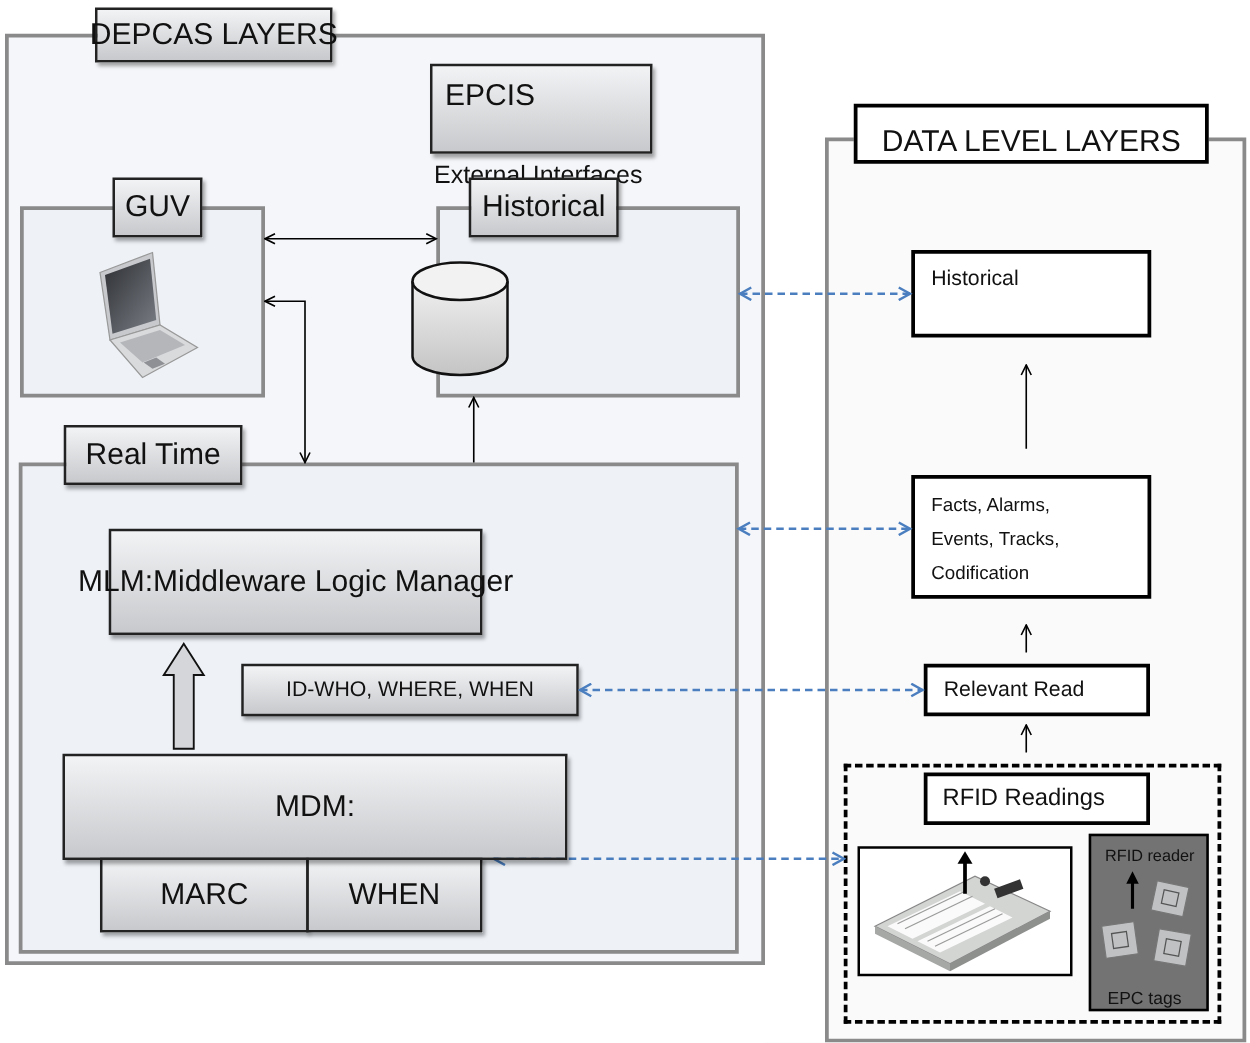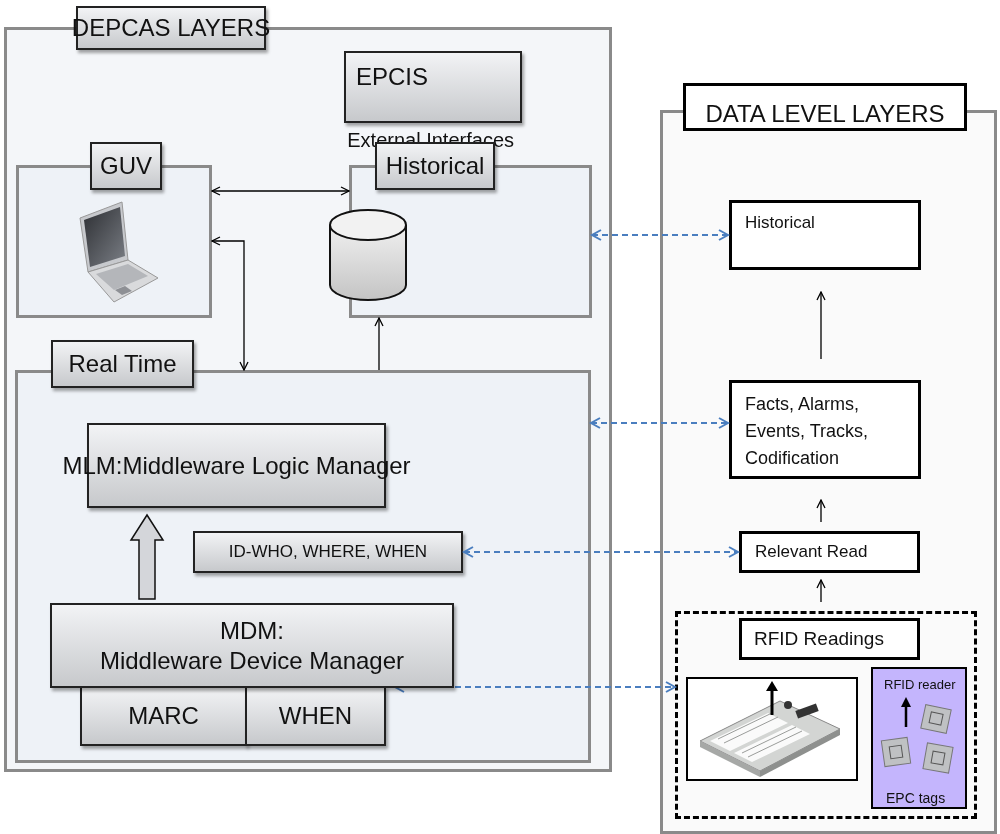--- a/index.html
+++ b/index.html
@@ -70,39 +70,38 @@
   <span class="lbl">MLM:</span>
   <span class="lbl">Middleware Logic Manager</span>
 </div>
 
 <div class="abs gbox" style="left:193px; top:531px; width:270px; height:42px; font-size:17px;">
   <span class="lbl">ID-WHO, WHERE, WHEN</span>
 </div>
 
 <div class="abs gbox" style="left:50px; top:603px; width:404px; height:85px; font-size:24px; flex-direction:column; line-height:30px; z-index:2;">
   <span class="lbl">MDM:</span>
-  <span class="lbl">Middleware Device Manager</span>
 </div>
 <div class="abs gbox" style="left:80px; top:686px; width:167px; height:60px; font-size:24px;">
   <span class="lbl">MARC</span>
 </div>
 <div class="abs gbox" style="left:245px; top:686px; width:141px; height:60px; font-size:24px;">
   <span class="lbl">WHEN</span>
 </div>
 
 <div class="abs" style="left:660px; top:110px; width:337px; height:724px; background:#fafafa; border:3px solid #8a8a8a;"></div>
 <div class="abs wbox" style="left:683px; top:83px; width:284px; height:48px; font-size:24px; display:flex; align-items:flex-end; justify-content:center;">
   <span class="lbl">DATA LEVEL LAYERS</span>
 </div>
 
 <div class="abs wbox" style="left:729px; top:200px; width:192px; height:70px; font-size:17px; padding:6px 0 0 13px; line-height:27px;">
   <div class="lbl">Historical</div>
 </div>
 
-<div class="abs wbox" style="left:729px; top:380px; width:192px; height:99px; font-size:18px; padding:8px 0 12px 13px; line-height:27px;">
+<div class="abs wbox" style="left:729px; top:380px; width:192px; height:99px; font-size:15px; padding:8px 0 12px 13px; line-height:27px;">
   <div class="lbl">Facts, Alarms,</div>
   <div class="lbl">Events, Tracks,</div>
   <div class="lbl">Codification</div>
 </div>
 
 <div class="abs wbox" style="left:739px; top:531px; width:181px; height:42px; font-size:17px; display:flex; align-items:center; padding-left:13px;">
   <span class="lbl">Relevant Read</span>
 </div>
 
 <div class="abs" style="left:675px; top:611px; width:302px; height:208px; border:3px dashed #000;"></div>
@@ -125,21 +124,21 @@
       <line x1="54" y1="74" x2="108" y2="48"></line>
         <line x1="60" y1="78" x2="114" y2="52"></line>
     </g>
     <rect x="108" y="28" width="22" height="8" fill="#333" transform="rotate(-20 119 32)"></rect>
     <circle cx="100" cy="26" r="4" fill="#333"></circle>
     <line x1="84" y1="36" x2="84" y2="8" stroke="#000" stroke-width="3"></line>
     <polygon points="78,12 84,2 90,12" fill="#000"></polygon>
   </svg>
 </div>
 
-<div class="abs" style="left:871px; top:667px; width:96px; height:142px; background:#c4b5fd; border:2px solid #000;text-align:right;">
+<div class="abs" style="left:871px; top:667px; width:96px; height:142px; background:#737373; border:2px solid #000;text-align:right;">
   <div class="abs lbl" style="left:11px; top:8px; font-size:13px;">RFID reader</div>
   <div class="abs lbl" style="left:13px; top:121px; font-size:14px;">EPC tags</div>
   <svg class="abs" style="left:0; top:24px;" width="92" height="96" viewBox="0 0 92 96">
     <line x1="33" y1="34" x2="33" y2="10" stroke="#000" stroke-width="2.5"></line>
     <polygon points="28,14 33,4 38,14" fill="#000"></polygon>
     <g stroke="#777" fill="#bfc1c3">
       <rect x="50" y="14" width="26" height="24" transform="rotate(12 63 26)"></rect>
       <rect x="10" y="46" width="26" height="26" transform="rotate(-8 23 59)"></rect>
       <rect x="52" y="52" width="26" height="26" transform="rotate(10 65 65)"></rect>
     </g>

